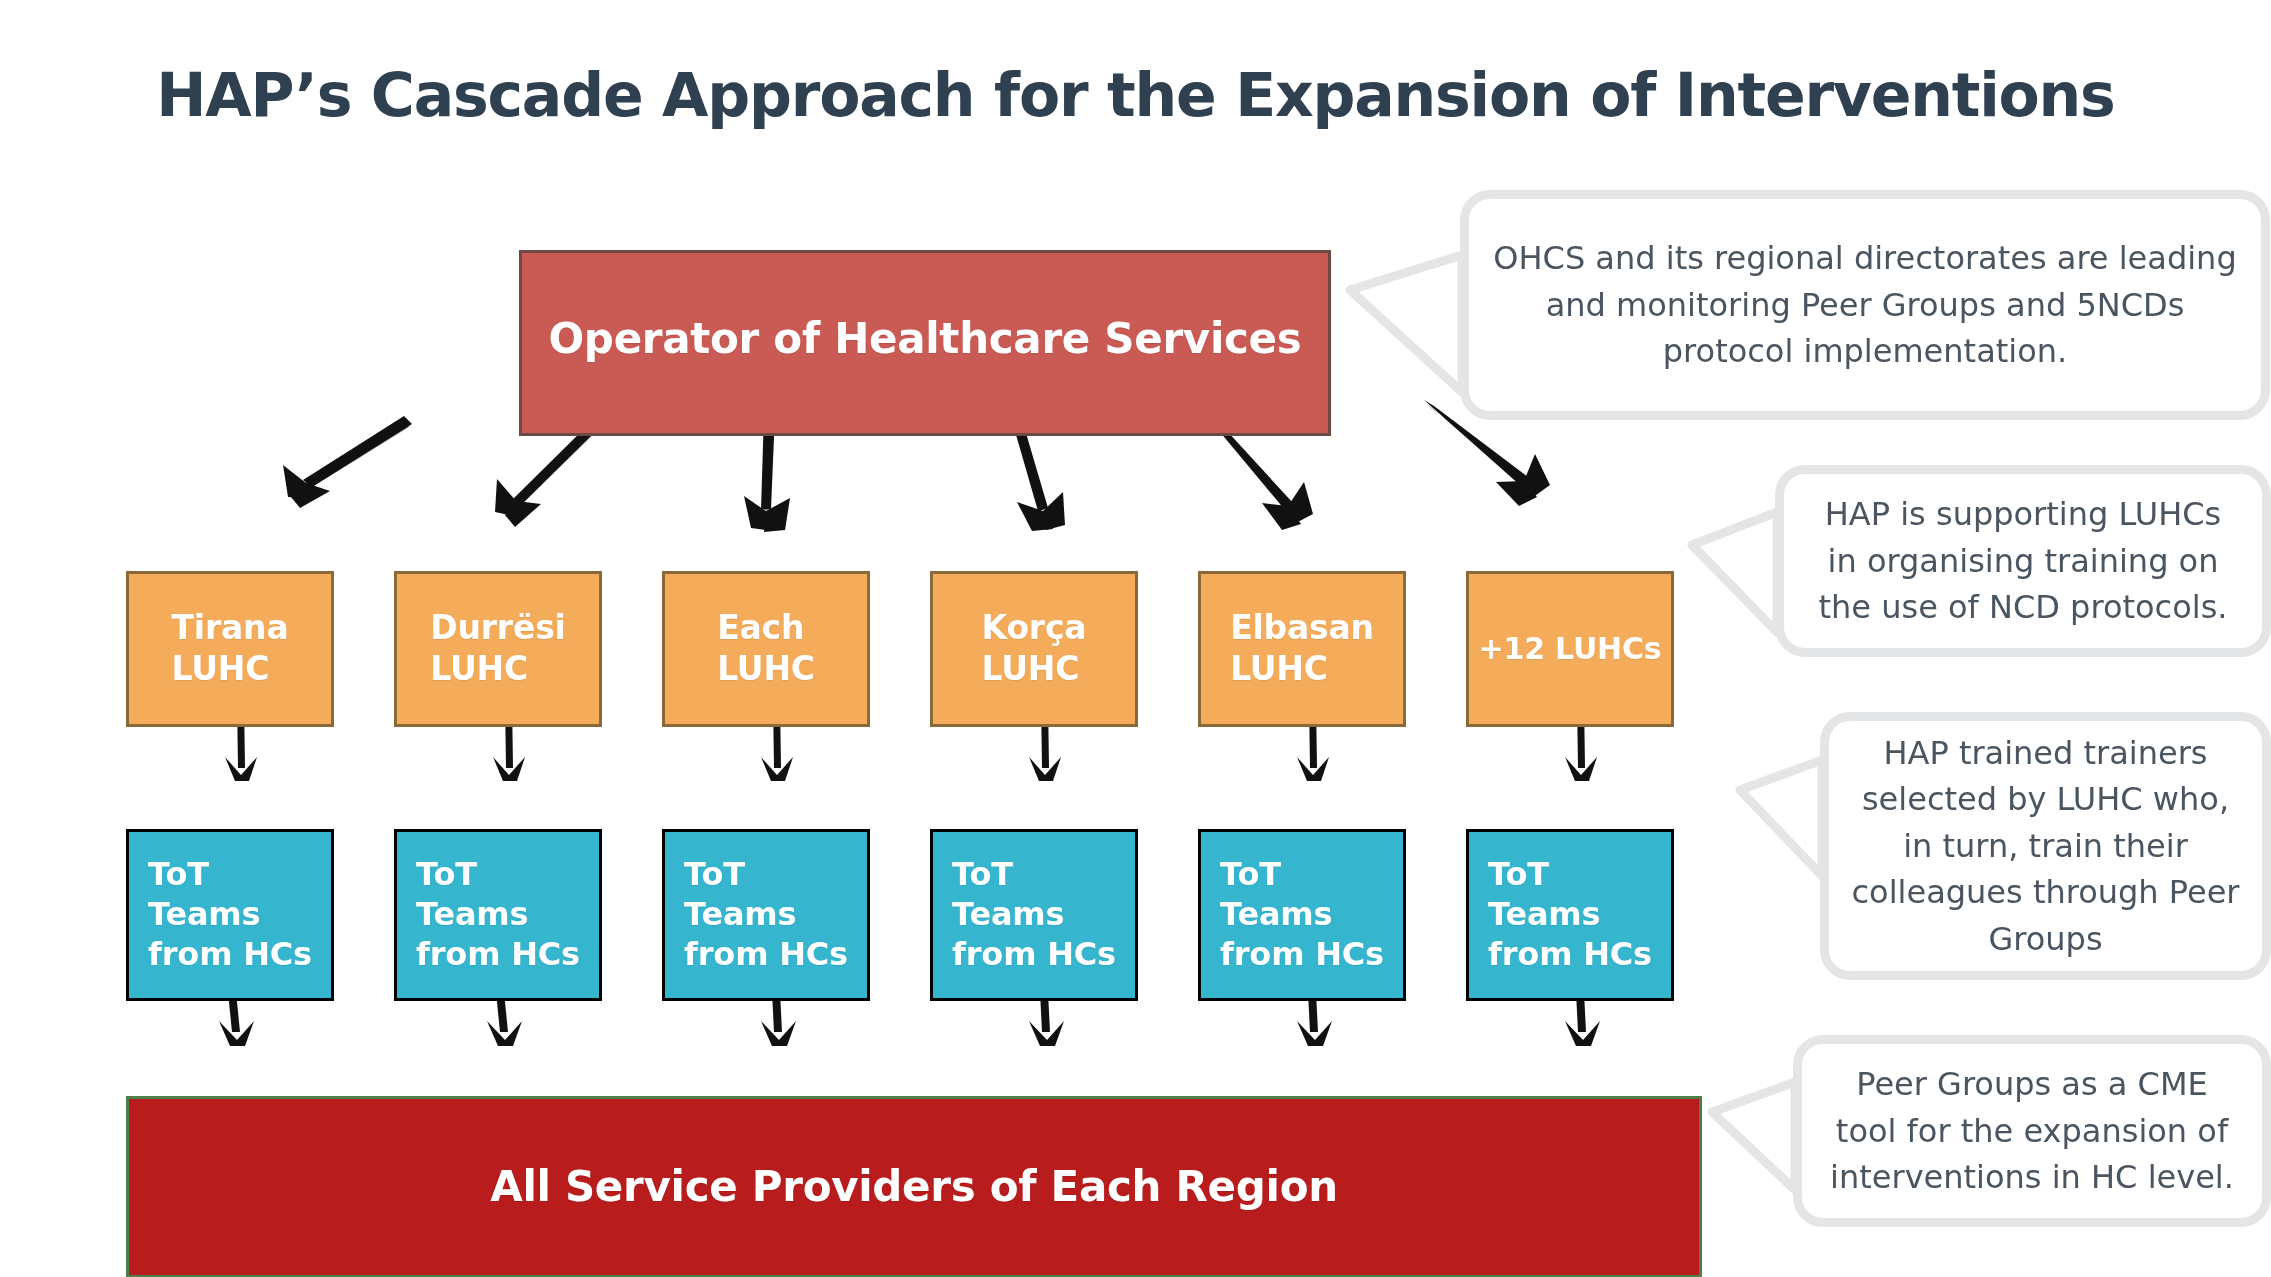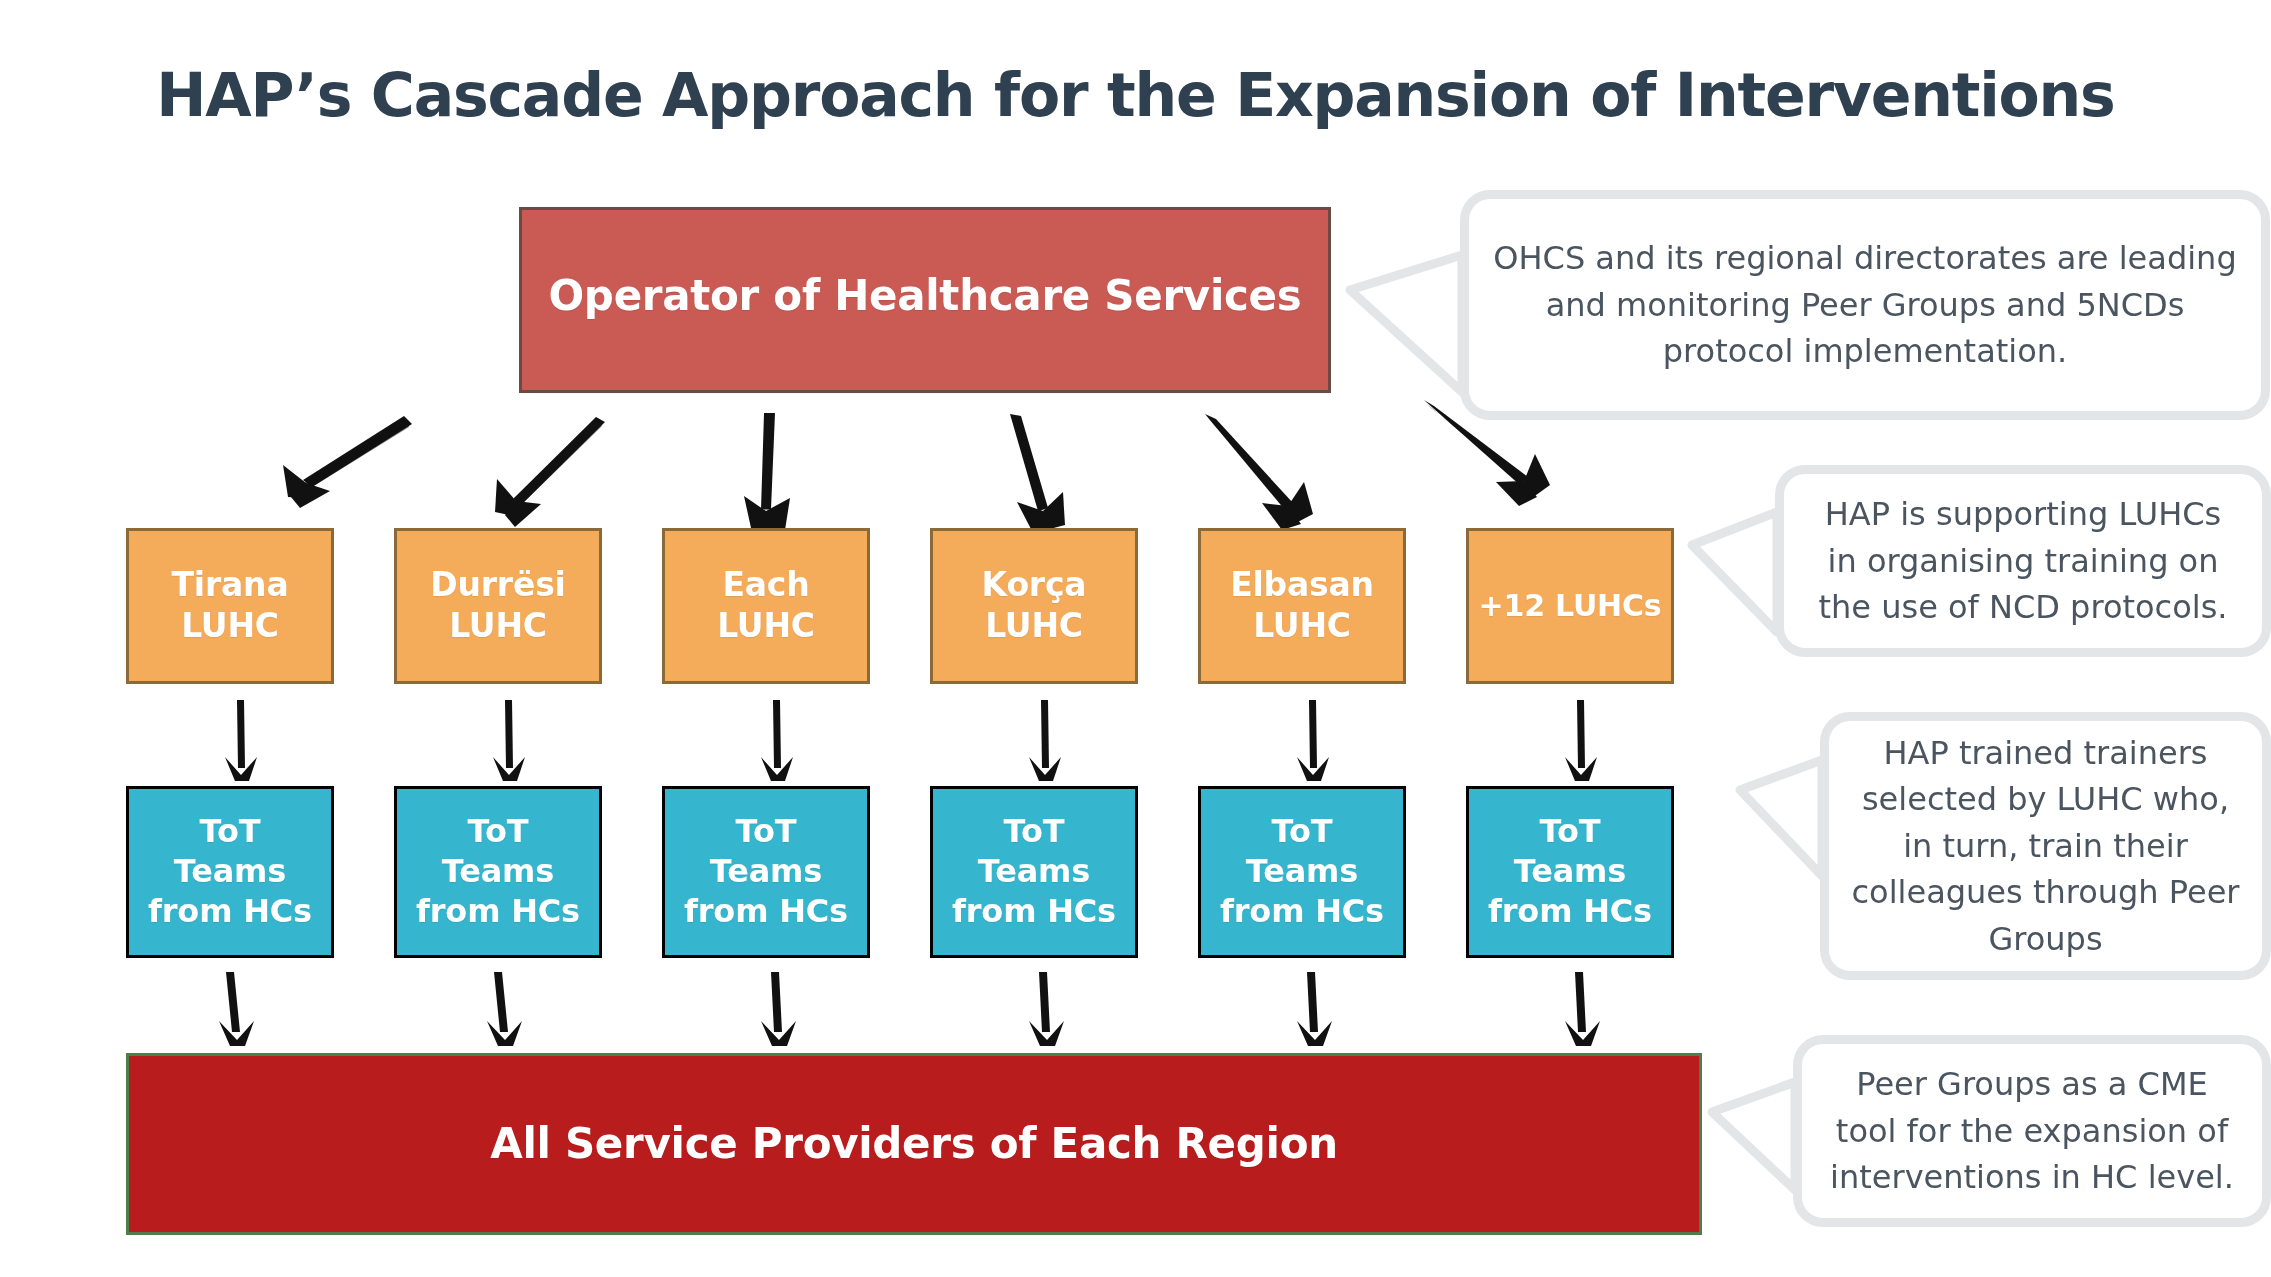--- a/index.html
+++ b/index.html
@@ -38,26 +38,26 @@
     white-space: nowrap;
   }
 
   
   .node {
     position: absolute;
     box-sizing: border-box;
     display: flex;
     align-items: center;
     justify-content: center;
-    text-align: center;
     color: #ffffff;
     font-family: "DejaVu Sans", sans-serif;
     font-weight: bold;
     line-height: 1.24;
     text-shadow: 0 1px 1px rgba(0,0,0,0.08);
+    margin-top: 43px;
   }
 
   .node-ohcs {
     left: 519px;
     top: 207px;
     width: 812px;
     height: 186px;
     background: #C95A54;
     border: 3px solid #6B4A45;
     font-size: 42px;

